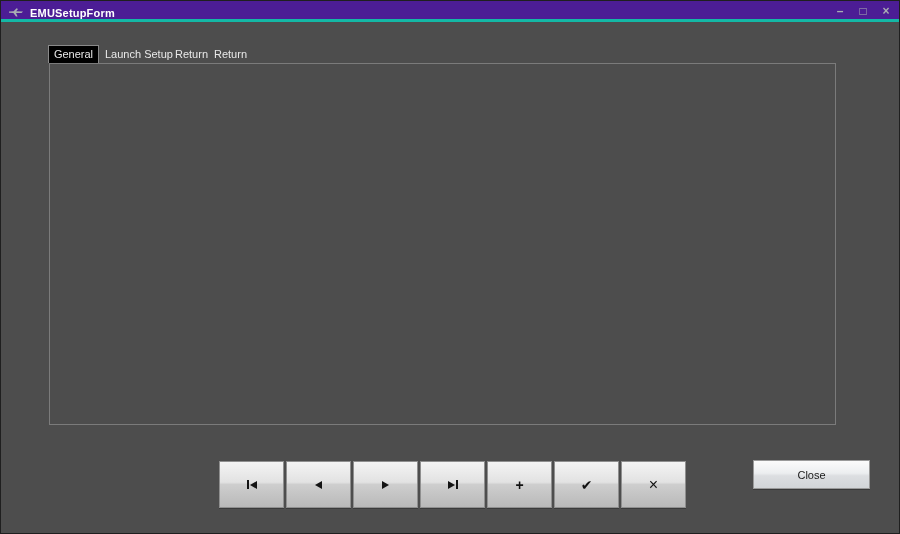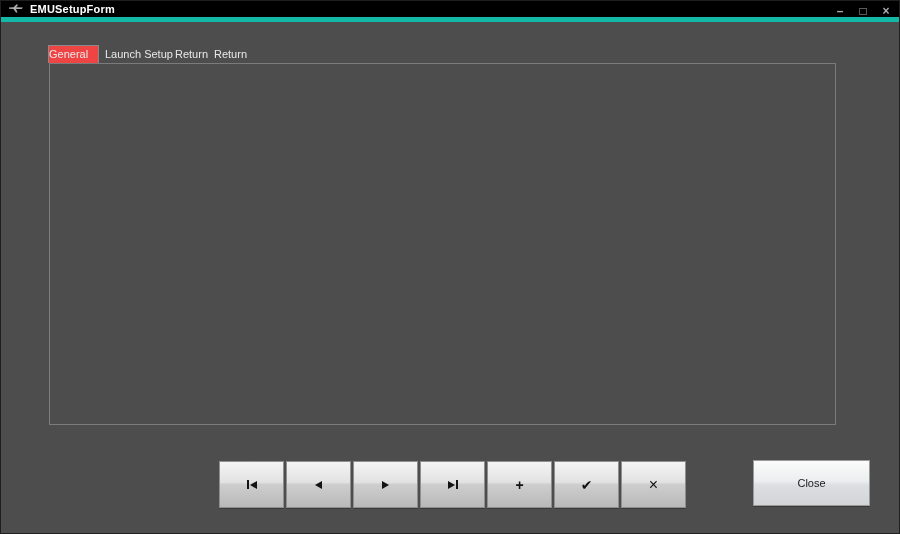--- a/index.html
+++ b/index.html
@@ -7,22 +7,22 @@
   body { font-family:"Liberation Sans","DejaVu Sans",sans-serif; background:#333; }
 
   .window {
     position:relative; width:900px; height:534px;
     background:#4d4d4d; border:1px solid #1f1f1f;
   }
 
   
   .titlebar {
     position:absolute; left:0; top:0; width:100%; height:21px;
-    background:#000000; display:flex; align-items:center;
-    border-bottom:5px solid #14b8a6;
+    background:#4c1d95; display:flex; align-items:flex-end;
+    border-bottom:3px solid #14b8a6;
   }
   .app-icon { margin-left:7px; flex:0 0 auto; }
   .title-text {
     margin-left:6px; color:#ffffff; font-size:11px; font-weight:bold;
     letter-spacing:.2px;
   }
   .win-controls {
     position:absolute; right:6px; top:0; height:21px;
     display:flex; align-items:center; gap:9px;
   }
@@ -30,22 +30,22 @@
     color:#a9adb3; font-size:12px; line-height:21px; width:14px;
     text-align:center; cursor:default; font-weight:bold;
   }
 
   
   .tab {
     position:absolute; color:#e9e9e9; font-size:11px; line-height:17px;
     white-space:nowrap; cursor:default;
   }
   .tab.selected {
-    border:1px solid #8a8a8a; border-bottom:none; background:#ef4444;
-    z-index:2;
+    border:1px solid #8a8a8a; border-bottom:none; background:#000000;
+    text-align:center; z-index:2;
   }
 
   
   .tabpage {
     position:absolute; left:48px; top:62px; width:787px; height:362px;
     border:1px solid #7b7b7b; background:#4d4d4d; z-index:1;
   }
 
   .lbl {
     position:absolute; color:#f4f4f4; font-size:11px; white-space:nowrap;
@@ -89,21 +89,21 @@
   }
   .nav-glyph { color:#121212; font-size:14px; font-weight:bold; line-height:1; }
   .tri-l { width:0; height:0; border-right:7px solid #141414;
            border-top:4px solid transparent; border-bottom:4px solid transparent; }
   .tri-r { width:0; height:0; border-left:7px solid #141414;
            border-top:4px solid transparent; border-bottom:4px solid transparent; }
   .vbar  { width:2px; height:9px; background:#141414; }
 
   
   .close-btn {
-    position:absolute; left:752px; top:459px; width:117px; height:46px;
+    position:absolute; left:752px; top:459px; width:117px; height:29px;
     border:1px solid #9a9a9a;
     background:linear-gradient(180deg,#fbfbfb 0%,#eceef0 45%,#dcdee1 55%,#d2d5d8 100%);
     color:#1a1a1a; font-size:11px; font-family:"Liberation Sans","DejaVu Sans",sans-serif;
     box-shadow:0 1px 0 #3a3a3a; cursor:default;
   }
 </style>
 </head>
 <body>
 
 <div class="window">

